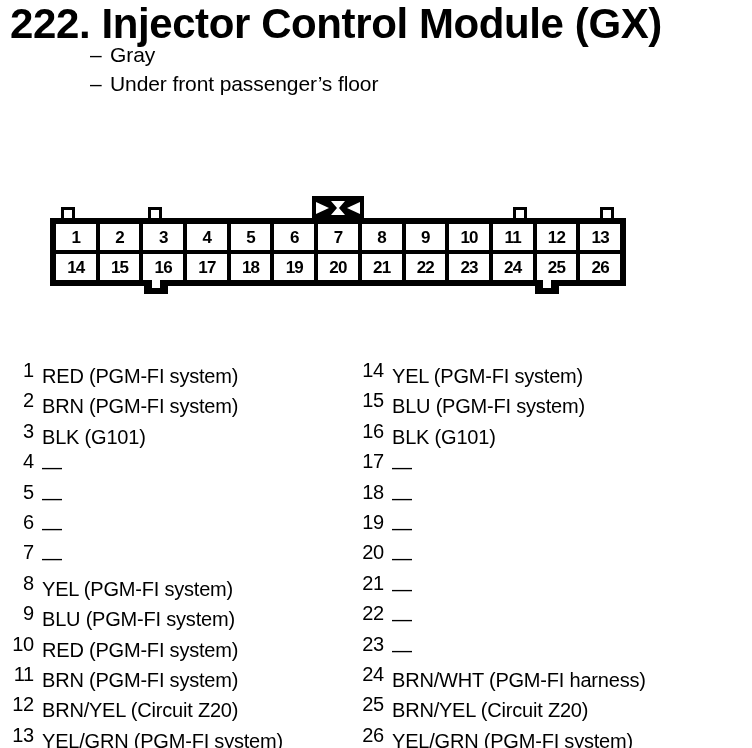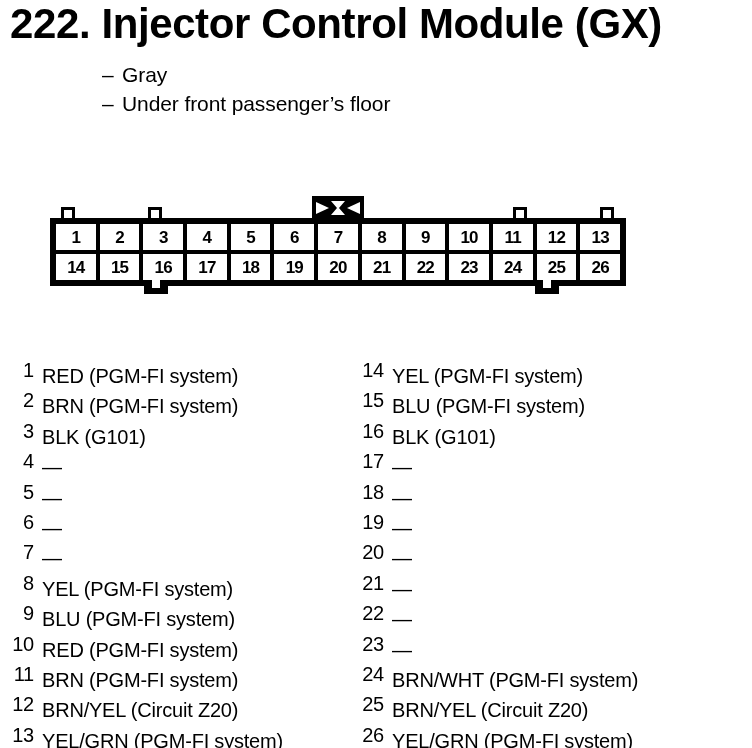--- a/index.html
+++ b/index.html
@@ -26,25 +26,24 @@
     font-weight: bold;
     letter-spacing: -0.4px;
     white-space: nowrap;
     line-height: 40px;
   }
 
   
   #notes {
     position: absolute;
     left: 90px;
-    top: 60px;
+    top: 40px;
     font-size: 21px;
     line-height: 29px;
     letter-spacing: -0.1px;
-    margin-left: 12px;
   }
   .note-row {
     white-space: nowrap;
     display: block;
   }
   .note-dash {
     display: inline-block;
     width: 20px;
   }
 
@@ -334,21 +333,21 @@
   <div class="legend-row">
       <span class="legend-num">22</span>
       <span class="legend-desc">—</span>
     </div>
   <div class="legend-row">
       <span class="legend-num">23</span>
       <span class="legend-desc">—</span>
     </div>
   <div class="legend-row">
       <span class="legend-num">24</span>
-      <span class="legend-desc">BRN/WHT (PGM-FI system)</span>
+      <span class="legend-desc">BRN/WHT (PGM-FI harness)</span>
     </div>
   <div class="legend-row">
       <span class="legend-num">25</span>
       <span class="legend-desc">BRN/YEL (Circuit Z20)</span>
     </div>
   <div class="legend-row">
       <span class="legend-num">26</span>
       <span class="legend-desc">YEL/GRN (PGM-FI system)</span>
     </div>
 </div>

